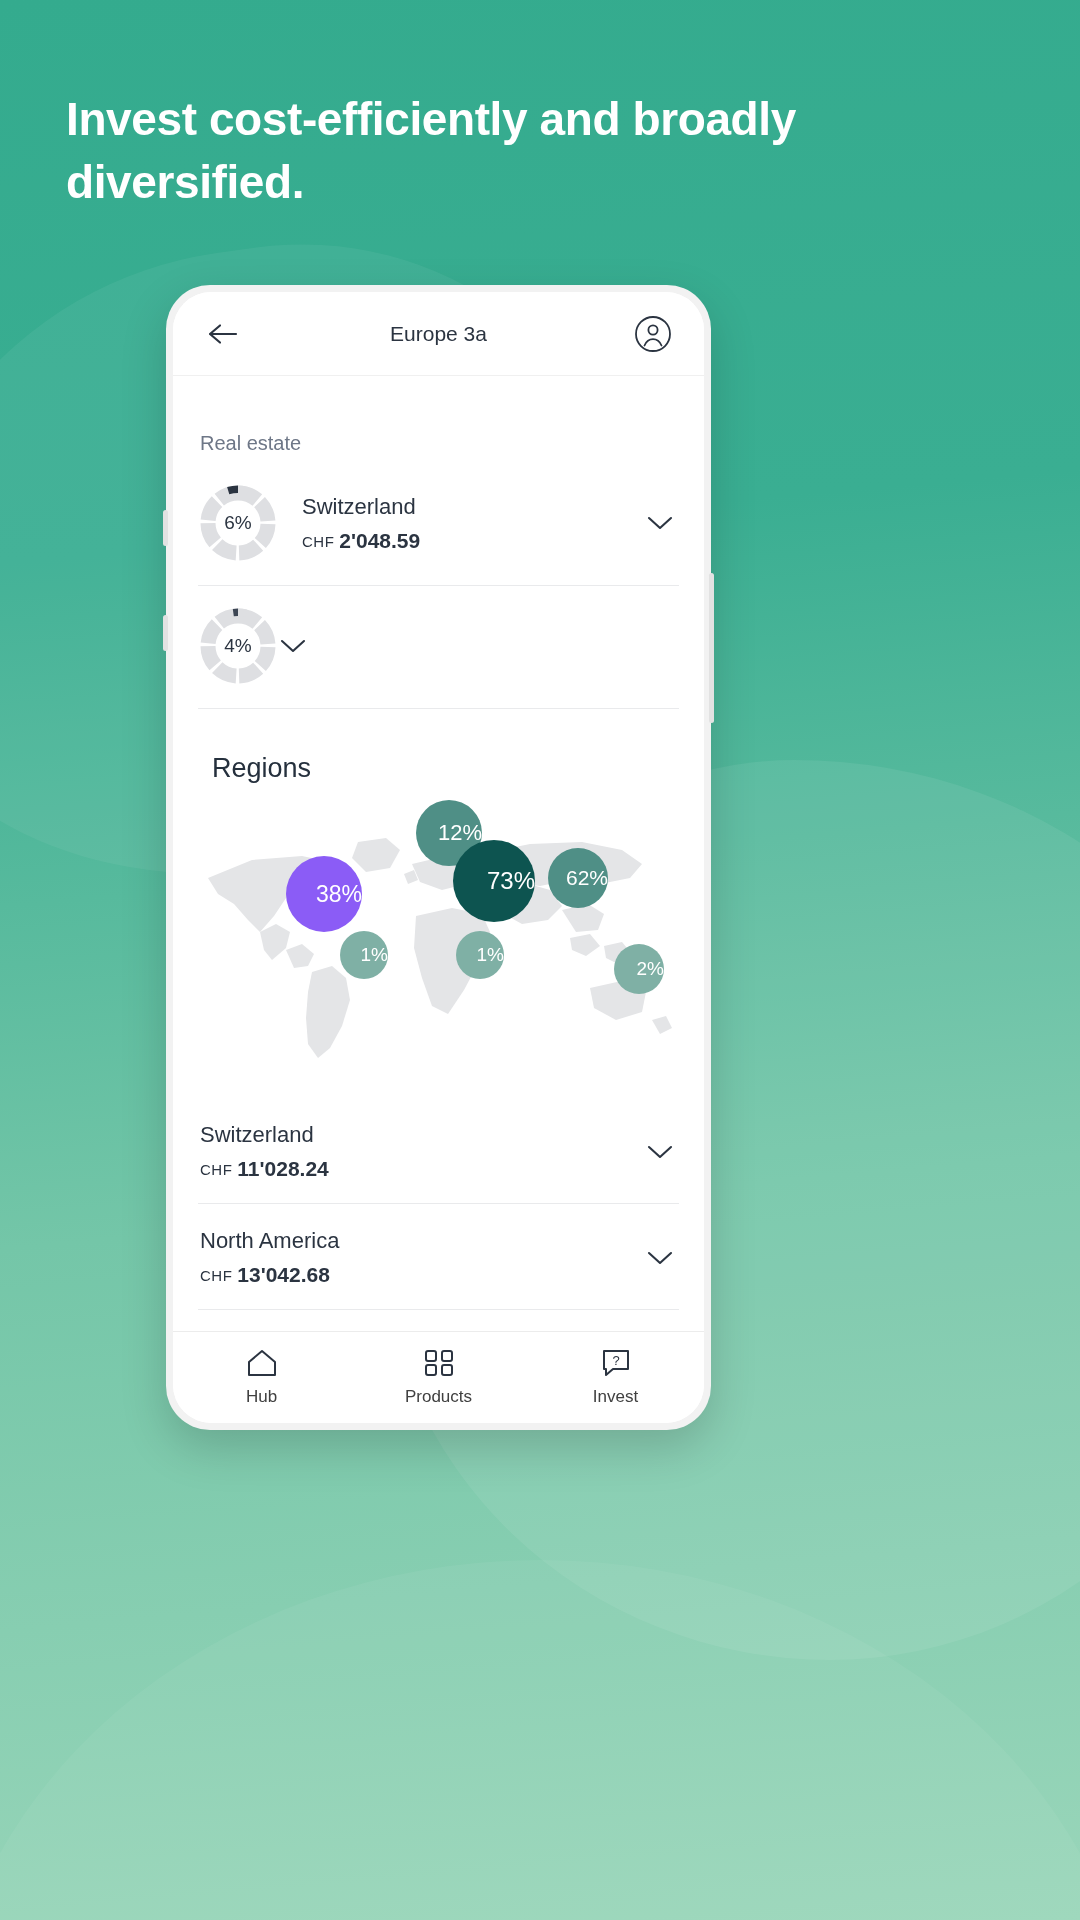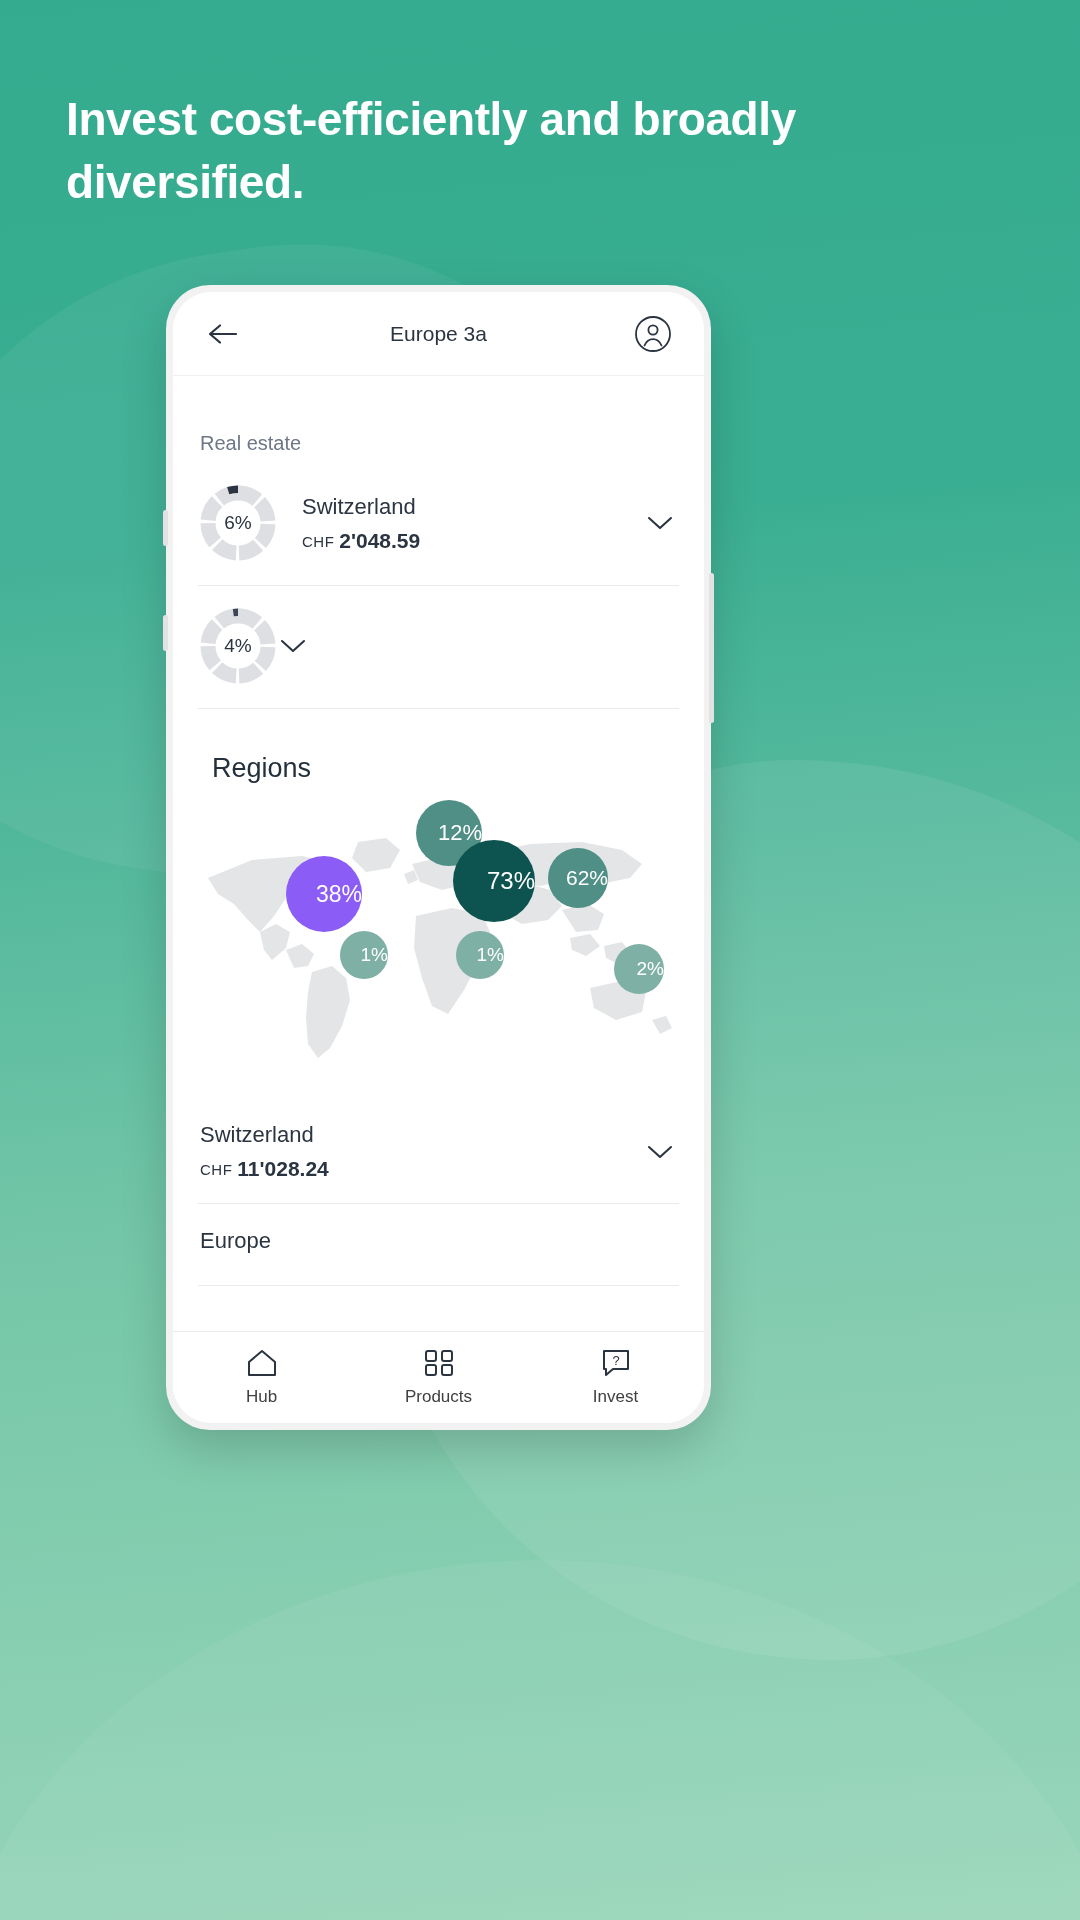--- a/index.html
+++ b/index.html
@@ -314,20 +314,33 @@
             <span class="cur">CHF</span><span>11'028.24</span>
           </div>
         </div>
         <div class="chev">
           <svg width="26" height="16" viewBox="0 0 26 16">
             <path d="M2 3 L13 13 L24 3" fill="none" stroke="#2b3441" stroke-width="2.1" stroke-linecap="round" stroke-linejoin="round"></path>
           </svg>
         </div>
       </div>
 
+      <div class="region-row">
+        <div class="region-text">
+          <div class="region-name">North America</div>
+          <div class="asset-amount">
+            <span class="cur">CHF</span><span>13'042.68</span>
+          </div>
+        </div>
+        <div class="chev">
+          <svg width="26" height="16" viewBox="0 0 26 16">
+            <path d="M2 3 L13 13 L24 3" fill="none" stroke="#2b3441" stroke-width="2.1" stroke-linecap="round" stroke-linejoin="round"></path>
+          </svg>
+        </div>
+      </div>
 
       <div class="region-row">
         <div class="region-text">
           <div class="region-name">Europe</div>
 
         </div>
 
       </div>
 
     </div>

